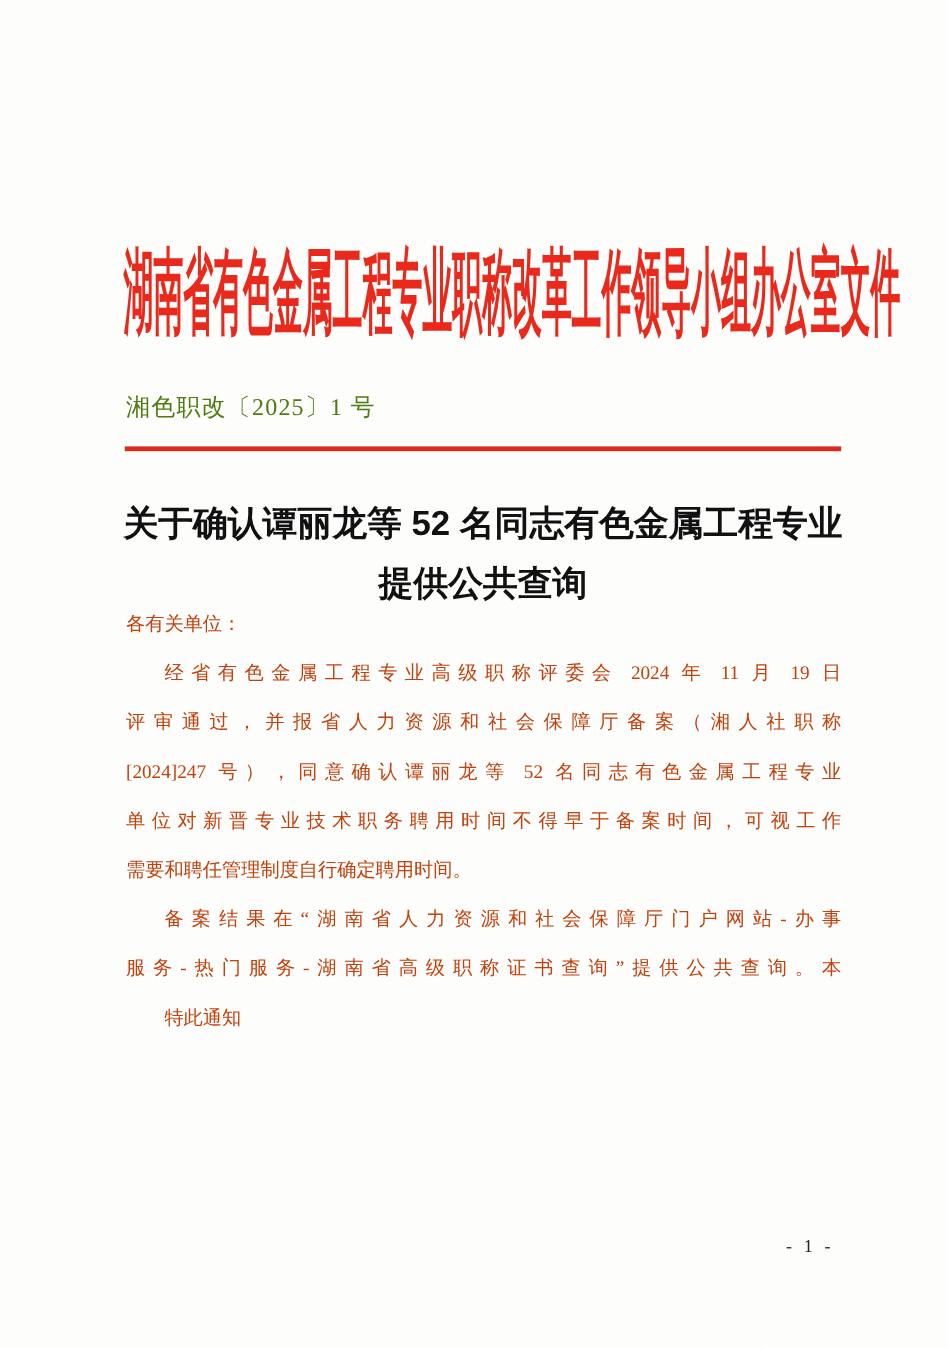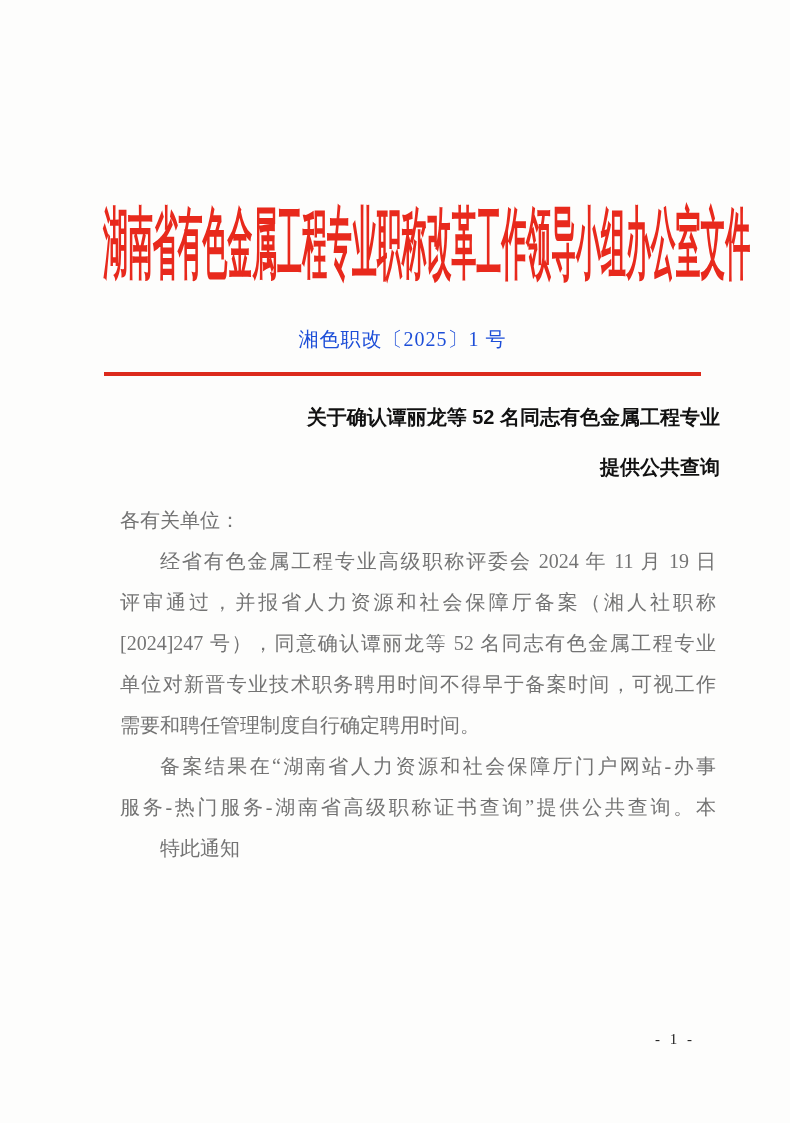--- a/index.html
+++ b/index.html
@@ -28,53 +28,52 @@
     white-space: nowrap;
     color: #e8291c;
     transform: scale(0.415, 1.3);
     transform-origin: top left;
   }
   .doc-number {
     position: absolute;
     left: 105px;
     top: 326px;
     width: 595px;
-    text-align: center;
+    text-align: left;
     font-size: 20px;
     letter-spacing: 1px;
-    color: #1d4ed8;
+    color: #4d7c0f;
   }
   .red-divider {
     position: absolute;
     left: 104px;
     top: 372px;
     width: 597px;
     height: 4px;
     background: #dc2a1c;
   }
   .notice-title {
     position: absolute;
     left: 85px;
-    top: 392px;
+    top: 412px;
     width: 635px;
-    text-align: right;
+    text-align: center;
     font-family: "Liberation Sans", "DejaVu Sans", sans-serif;
     font-weight: bold;
-    font-size: 20px;
+    font-size: 29px;
     line-height: 50px;
     color: #111;
   }
   .body-block {
     position: absolute;
     left: 105px;
     top: 500px;
     width: 596px;
-    font-size: 20px;
-    color: #737373;
-    margin-left: 15px;
+    font-size: 16px;
+    color: #c2410c;
   }
   .line {
     line-height: 41px;
     text-align: left;
     white-space: normal;
   }
   .justify {
     text-align: justify;
     text-align-last: justify;
   }

